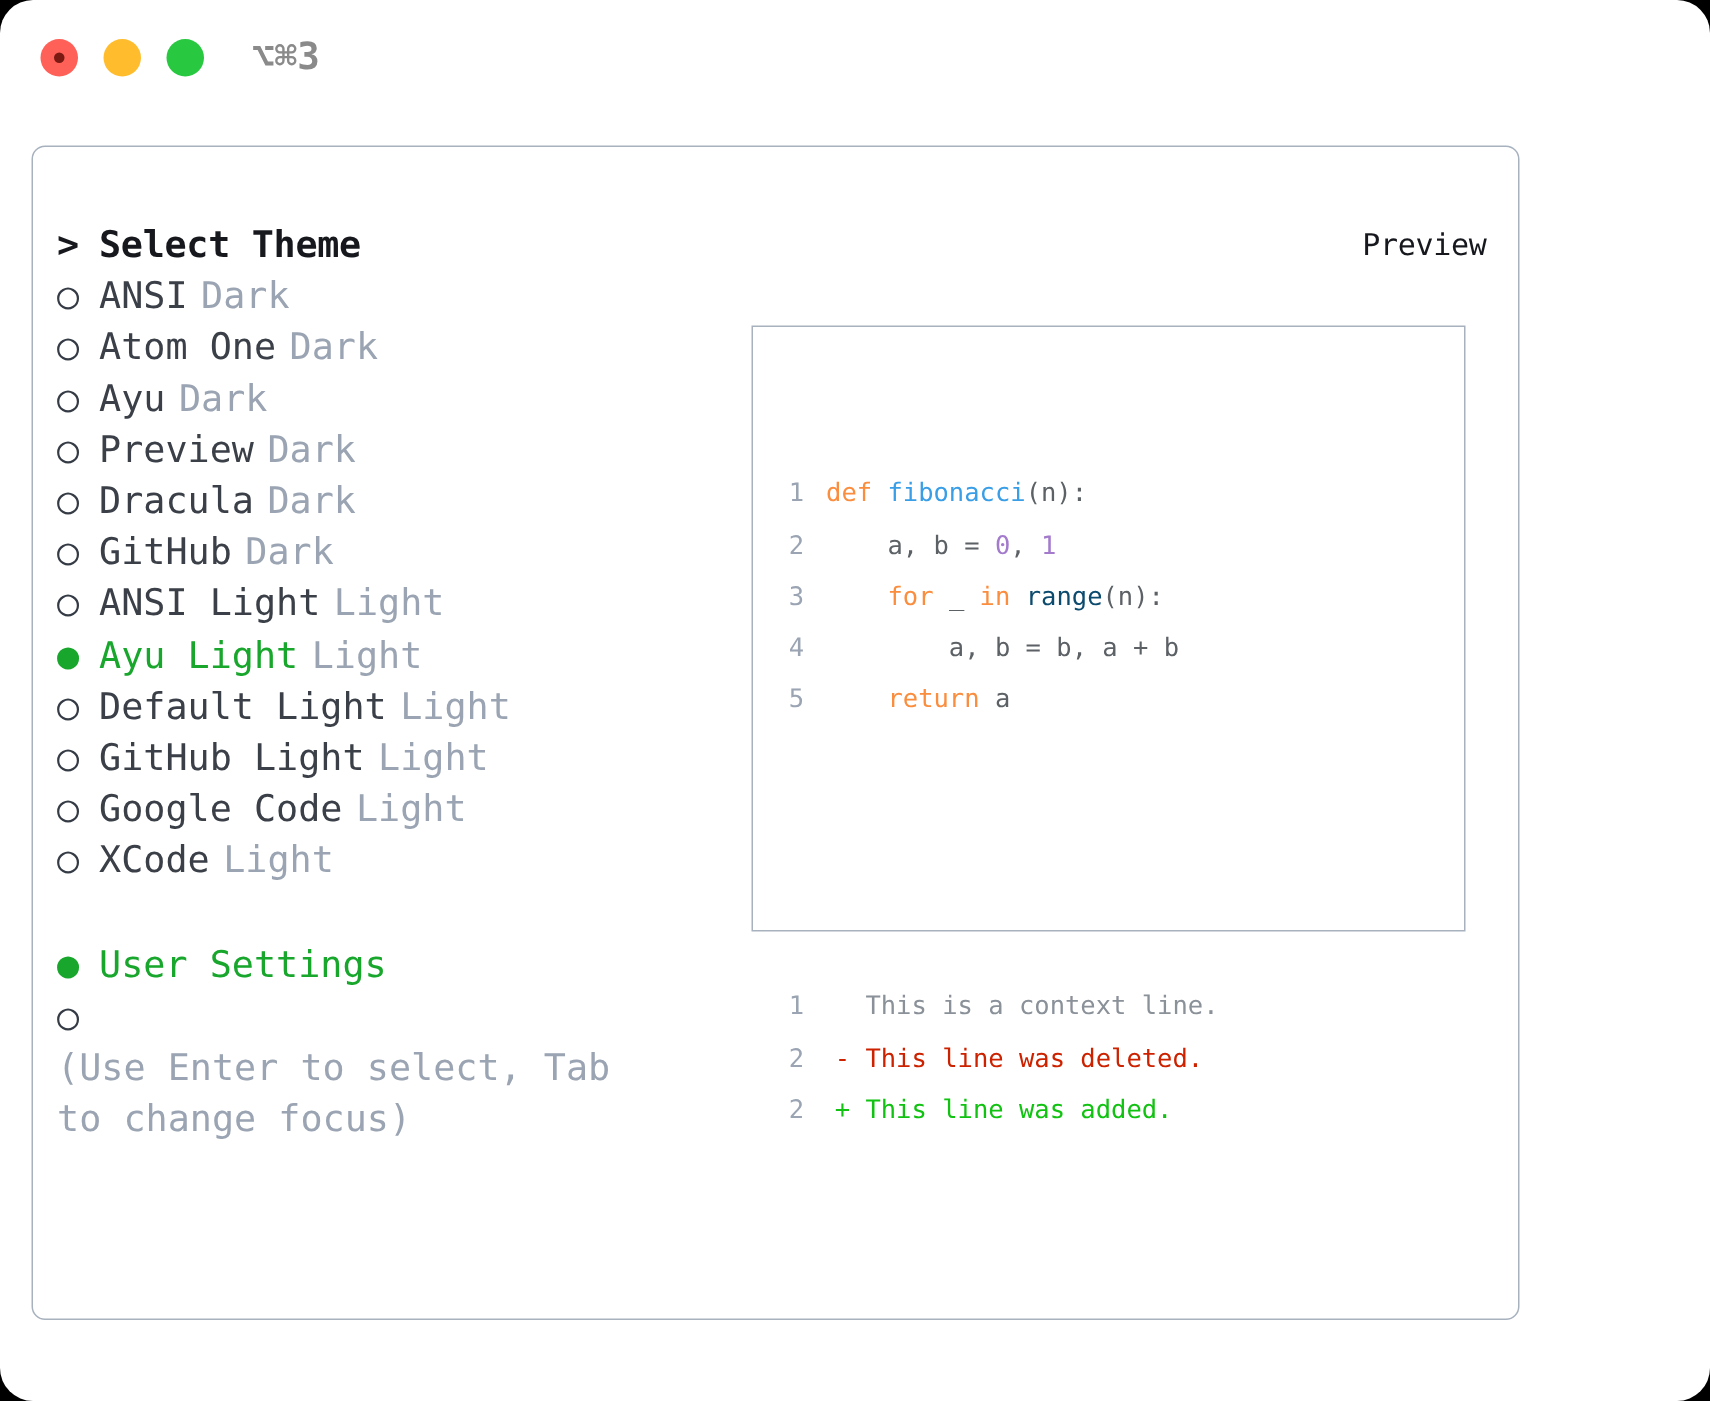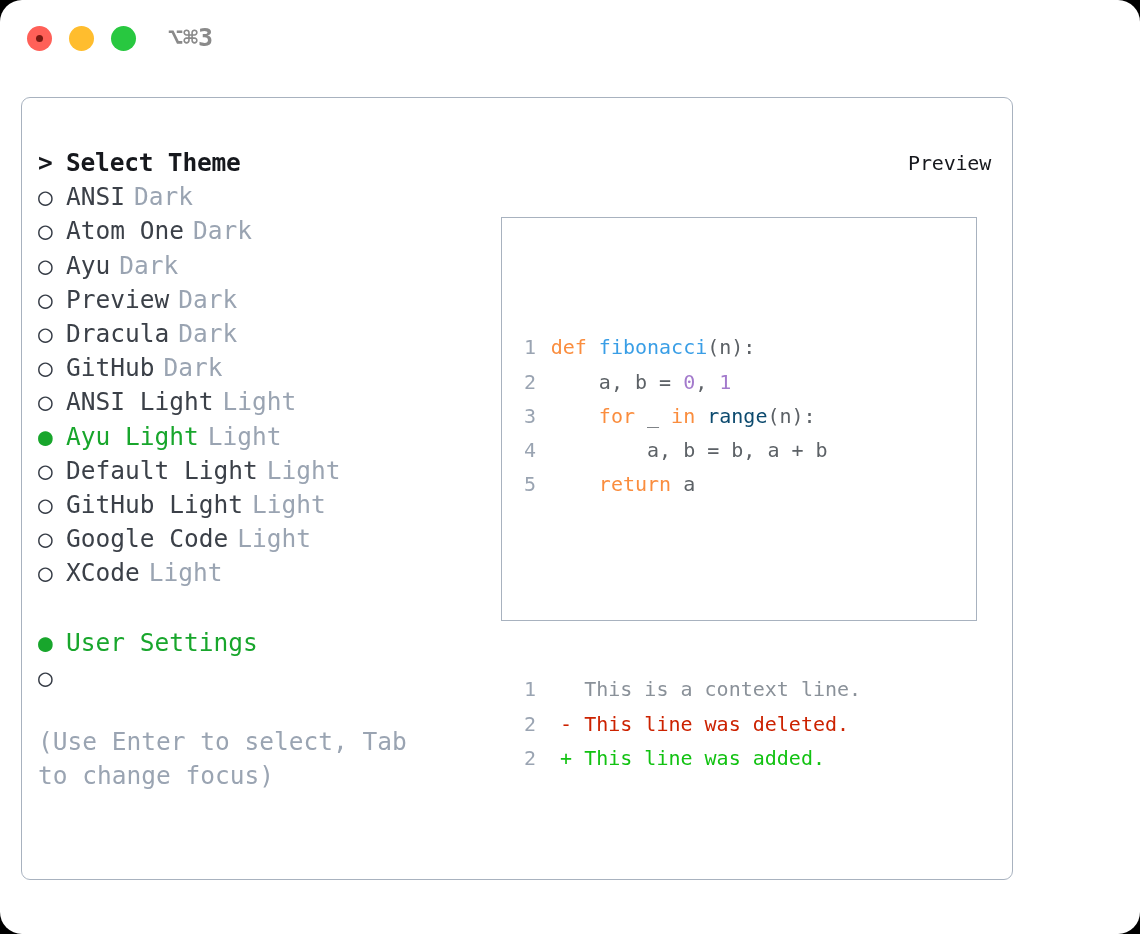--- a/index.html
+++ b/index.html
@@ -142,21 +142,20 @@
   .theme-name.selected {
     color: #18a62c;
   }
   .theme-kind {
     color: #9aa4b2;
     margin-left: 9px;
   }
   .spacer-md { height: 36px; }
 
   .hint {
-    margin-top: 30px;
     color: #9aa4b2;
     font-size: 24.5px;
     line-height: 34.5px;
     width: 410px;
     white-space: normal;
   }
 
   
   .right-col {
     position: absolute;
@@ -179,22 +178,22 @@
     height: 404px;
     border: 1.5px solid #a8b2bf;
     box-sizing: border-box;
     background: #ffffff;
     position: relative;
   }
 
   .code {
     position: absolute;
     left: 17px;
-    top: 44px;
-    font-size: 20px;
+    top: 26px;
+    font-size: 17px;
     line-height: 34.2px;
     white-space: pre;
   }
   .cline { white-space: pre; height: 34.2px; }
   .ln {
     color: #9aa4b2;
     display: inline-block;
     width: 17px;
     text-align: right;
   }

